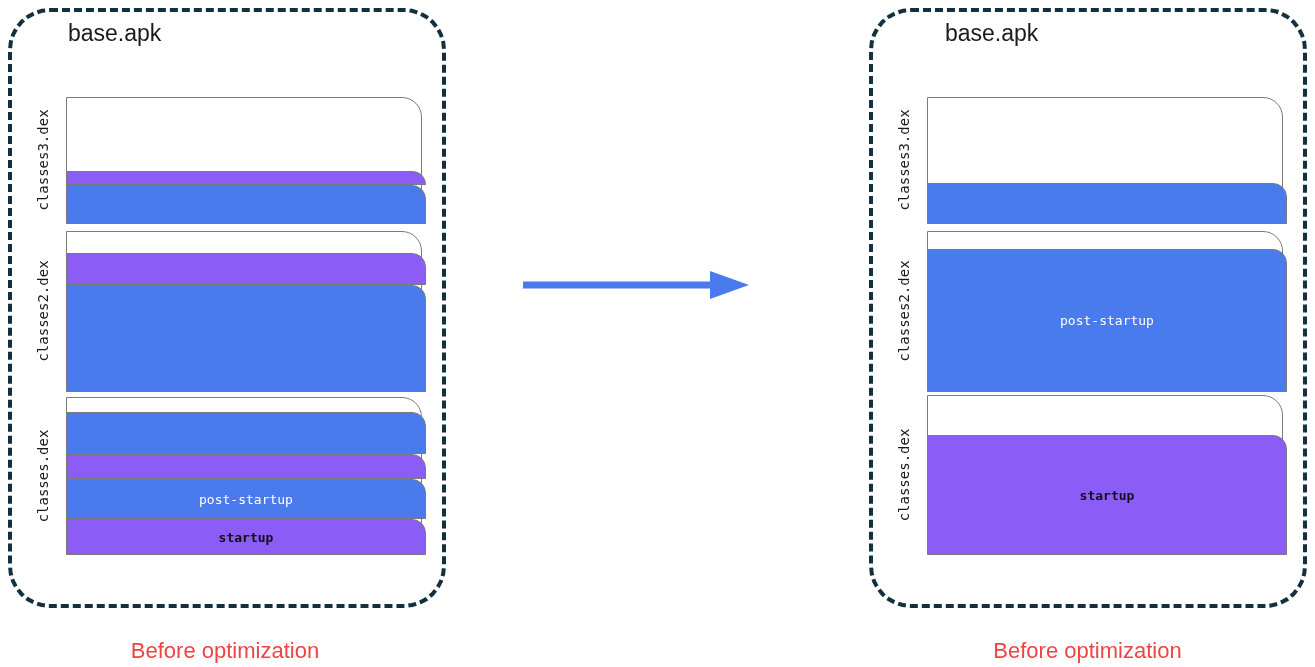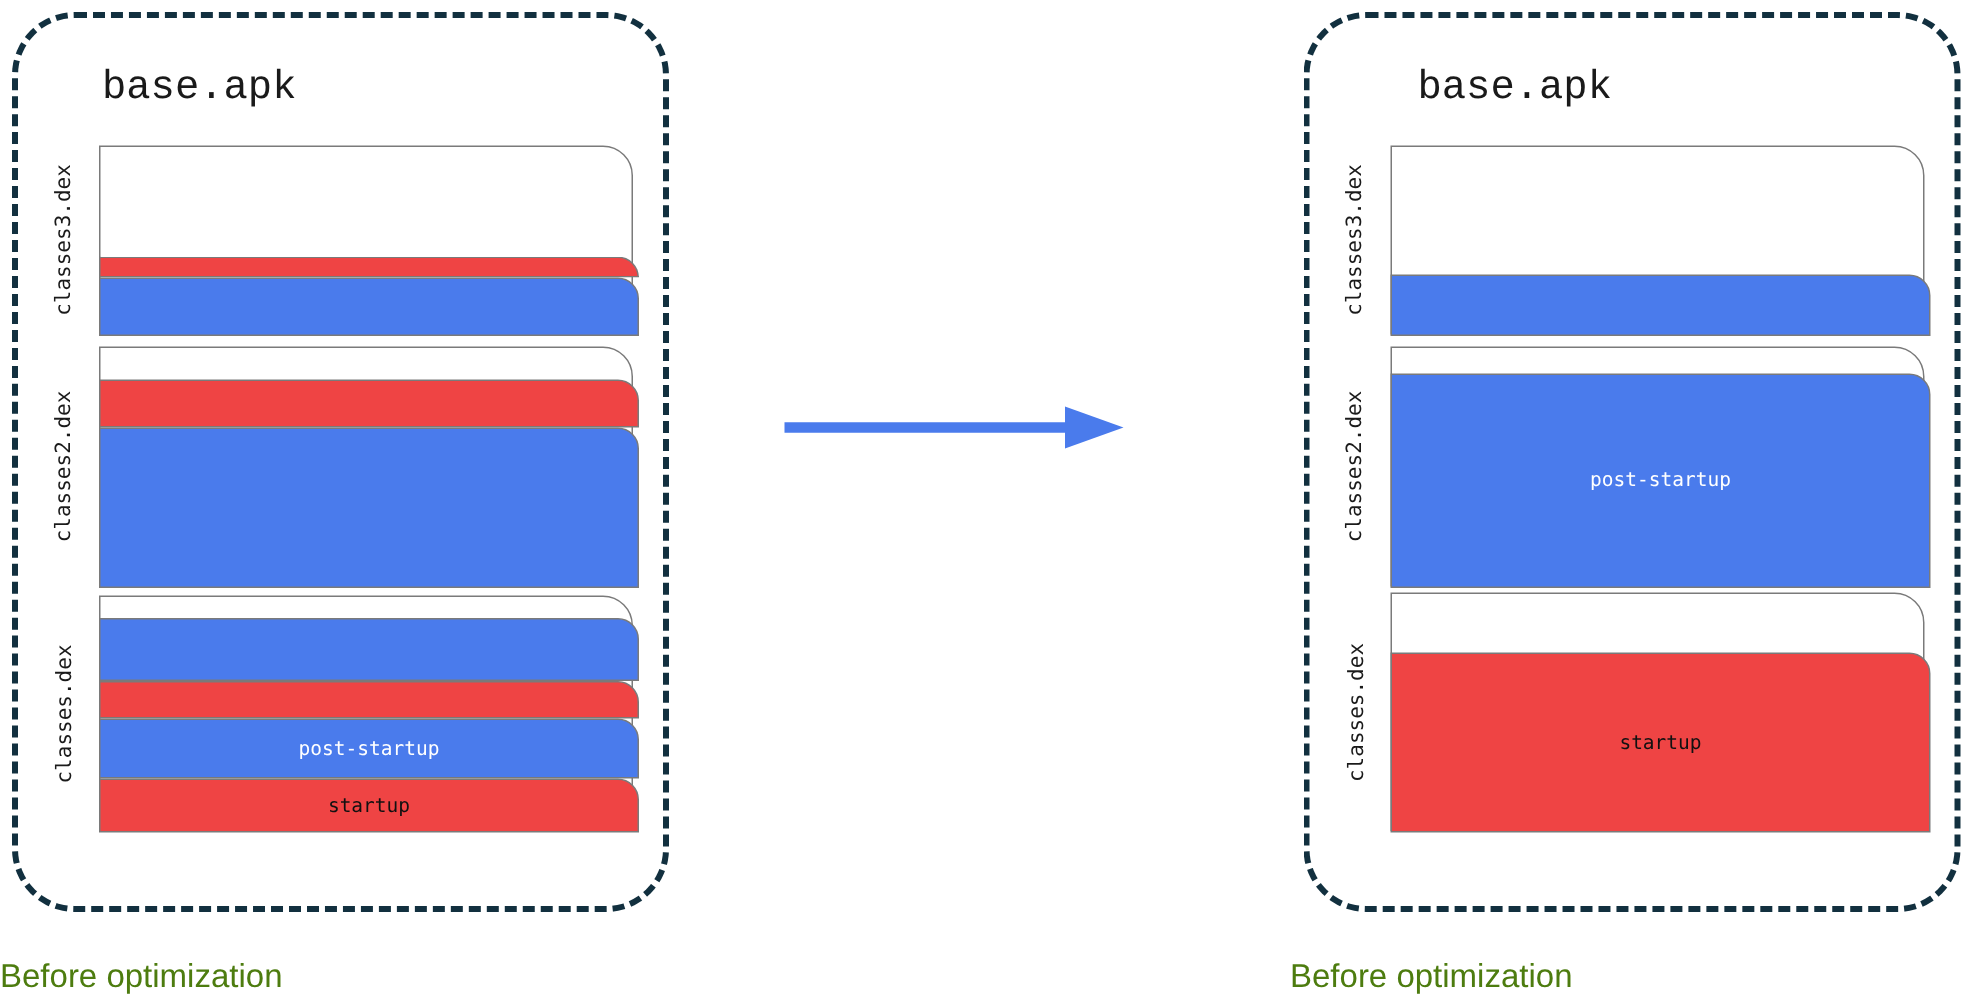--- a/index.html
+++ b/index.html
@@ -22,23 +22,23 @@
     height: 600px;
     border: 4px dashed #12303f;
     border-radius: 42px;
     box-sizing: border-box;
   }
   .panel-left  { left: 8px; }
   .panel-right { left: 869px; }
 
   .apk-title {
     position: absolute;
-    top: 44px;
-    font-family: Liberation Mono, monospace;
-    font-size: 27px;
+    top: 20px;
+    font-family: Liberation Sans, sans-serif;
+    font-size: 23px;
     color: #1a1a1a;
     letter-spacing: 0px;
     white-space: nowrap;
   }
   .apk-title-left  { left: 68px; }
   .apk-title-right { left: 945px; }
 
   
   .dex-group { position: absolute; }
 
@@ -81,37 +81,37 @@
     border: 1px solid #7a7a7a;
     border-top-right-radius: 14px;
     display: flex;
     align-items: center;
     justify-content: center;
     font-family: "DejaVu Sans Mono", "Liberation Mono", monospace;
     font-size: 13px;
     overflow: hidden;
   }
   .band.blue  { background: #4a7bec; color: #ffffff; }
-  .band.green { background: #ef4444; color: #111111; }
+  .band.green { background: #8b5cf6; color: #111111; font-weight: bold; }
 
   
   .arrow-wrap {
     position: absolute;
     left: 520px;
     top: 265px;
     width: 235px;
     height: 40px;
   }
 
   .caption {
     position: absolute;
     top: 638px;
     font-size: 22px;
-    color: #4d7c0f;
-    text-align: left;
+    color: #ef4444;
+    text-align: center;
     white-space: nowrap;
   }
   .caption-left  { left: 0px;   width: 450px; }
   .caption-right { left: 860px; width: 455px; }
 </style>
 </head>
 <body>
 
 <div class="panel panel-left"></div>
 <div class="apk-title apk-title-left">base.apk</div>

